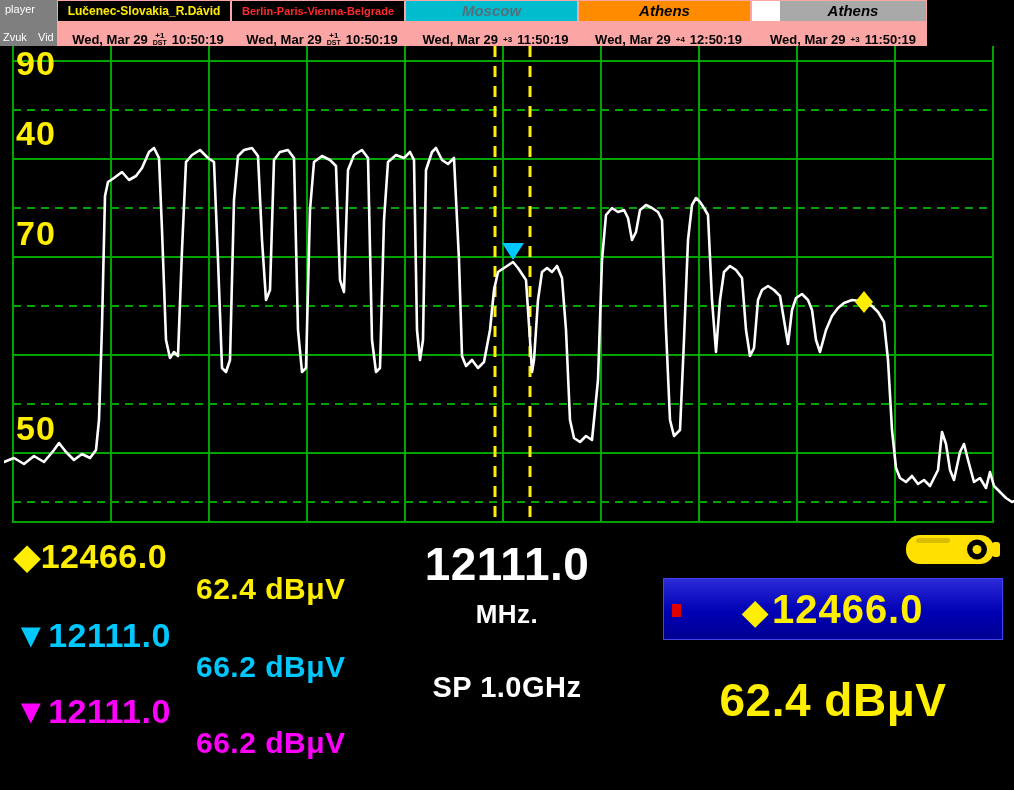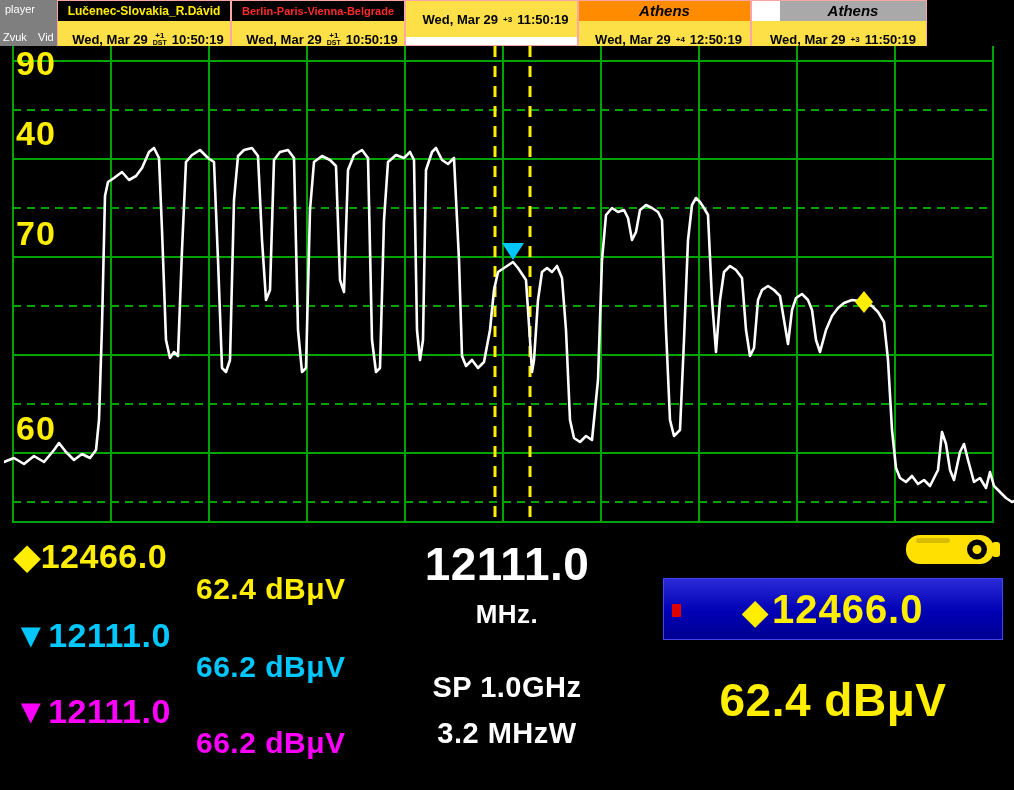--- a/index.html
+++ b/index.html
@@ -18,21 +18,21 @@
   .c1{left:57px;width:174px}.c2{left:231px;width:174px}.c3{left:405px;width:173px}
   .c4{left:578px;width:173px}.c5{left:751px;width:176px}
   .city{position:relative;z-index:12;display:block;height:20px;line-height:20px;text-align:center;
         font-weight:bold;font-size:12px;overflow:hidden;white-space:nowrap;}
   .city1{background:#000;color:#ffec00;}
   .city2{background:#000;color:#ff2a2a;font-size:11px;}
   .city3{background:#00bccd;color:#53707e;font-style:italic;font-size:15px;}
   .city4{background:#ff8c00;color:#000;font-style:italic;font-size:15px;}
   .city5{background:#a9a9a9;color:#000;font-style:italic;font-size:15px;margin-left:28px;}
   .timerow{display:flex;align-items:center;justify-content:center;gap:5px;height:36px;
-           color:#000;font-weight:bold;font-size:13px;white-space:nowrap;background:#fde047;padding-left:8px;}
+           color:#000;font-weight:bold;font-size:13px;white-space:nowrap;background:#fca5a5;padding-left:8px;}
   .tz{display:inline-flex;flex-direction:column;align-items:center;justify-content:center;
       line-height:7px;font-weight:bold;}
   .tzo{font-size:8px;}.tzl{font-size:7px;}
 
   
   .plot{position:absolute;left:4px;top:46px;width:1014px;height:477px;background:#000;}
   .plot svg{position:absolute;left:0;top:0;}
   .ylabel{position:absolute;left:12px;color:#ffee00;font-size:34px;font-weight:bold;
           z-index:3;letter-spacing:1px;}
 
@@ -86,20 +86,21 @@
         <span>Wed, Mar 29</span>
         <span class="tz">
             <span class="tzo">+1</span>
             <span class="tzl">DST</span>
           </span>
         <span>10:50:19</span>
       </span>
     </div>
 
     <div class="clock c3">
+      <span class="city city3">Moscow</span>
       <span class="timerow">
         <span>Wed, Mar 29</span>
         <span class="tz">
             <span class="tzo">+3</span>
             <span class="tzl"></span>
           </span>
         <span>11:50:19</span>
       </span>
     </div>
 
@@ -160,21 +161,21 @@
       </g>
       <line id="cursor-0" y1="0" y2="477" stroke="#ffef00" stroke-width="3" stroke-dasharray="11 9" x1="491" x2="491"></line>
       <line id="cursor-1" y1="0" y2="477" stroke="#ffef00" stroke-width="3" stroke-dasharray="11 9" x1="526" x2="526"></line>
       <polyline id="trace" fill="none" stroke="#ffffff" stroke-width="2.6" stroke-linejoin="round" stroke-linecap="round" points="0,416 10,412 20,418 30,410 40,416 50,404 55,397 62,406 70,414 78,408 86,412 92,404 95,374 98,280 101,150 104,136 110,132 118,126 125,134 132,130 138,122 145,106 150,102 155,112 158,184 162,294 166,312 170,306 174,310 178,204 182,116 188,109 196,104 204,112 210,116 214,214 218,322 222,326 226,314 230,154 234,110 240,104 248,102 254,110 258,194 262,254 266,244 270,114 276,106 284,104 290,112 294,284 298,326 302,322 306,164 310,116 318,110 326,114 332,120 336,234 340,246 344,124 350,109 358,104 364,112 368,294 372,326 376,322 380,174 384,116 392,109 400,112 406,106 410,114 413,284 416,314 419,294 422,124 428,106 432,102 438,114 444,118 450,112 455,214 458,310 462,320 468,314 474,322 480,316 486,284 490,244 494,226 500,222 506,218 509,216 514,222 518,228 522,234 526,294 528,326 530,314 534,254 538,226 543,222 548,226 553,220 558,232 562,284 566,374 570,392 576,396 582,390 588,394 594,334 598,214 602,169 608,162 614,166 620,164 624,172 628,194 632,186 636,164 642,159 648,162 654,166 658,174 662,284 666,374 670,390 676,384 680,294 684,194 688,159 692,152 696,156 700,162 704,169 708,254 712,306 716,254 720,226 726,220 732,224 738,232 742,284 746,310 750,302 754,254 758,244 764,240 770,244 776,250 780,274 784,298 788,264 792,252 798,248 804,254 808,264 812,294 816,306 822,284 828,270 834,262 840,257 848,254 856,255 862,257 868,260 874,266 880,276 884,314 888,384 892,422 896,432 902,436 908,430 914,438 920,434 926,440 934,424 938,386 942,398 946,424 950,434 956,406 960,398 964,414 970,436 976,432 982,442 986,426 990,440 996,446 1002,452 1008,456 1013,454"></polyline>
       <polygon id="marker-triangle" fill="#00c8ff" points="498,197 520,197 509,214"></polygon>
       <polygon id="marker-diamond" fill="#ffee00" points="860,245 869,256 860,267 851,256"></polygon>
     </svg>
     <div class="ylabel" style="top:-2px">90</div>
     <div class="ylabel" style="top:68px">40</div>
     <div class="ylabel" style="top:168px">70</div>
-    <div class="ylabel" style="top:363px">60</div>
+    <div class="ylabel" style="top:363px">50</div>
   </div>
 
 
   <div class="bottom">
 
     <div class="ro freq yel" style="left:14px;top:13px">
       <span>◆</span><span>12466.0</span>
     </div>
     <div class="ro lvl yel" style="left:196px;top:49px">62.4 dBμV</div>
 
@@ -184,21 +185,20 @@
     <div class="ro lvl cya" style="left:196px;top:127px">66.2 dBμV</div>
 
     <div class="ro freq mag" style="left:14px;top:169px">
       <span>▼</span><span>12111.0</span>
     </div>
     <div class="ro lvl mag" style="left:196px;top:203px">66.2 dBμV</div>
 
     <div class="ro whi centercol" style="top:14px;font-size:46px">12111.0</div>
     <div class="ro whi centercol" style="top:76px;font-size:26px">MHz.</div>
     <div class="ro whi centercol" style="top:148px;font-size:29px">SP 1.0GHz</div>
-    <div class="ro whi centercol" style="top:194px;font-size:29px">3.2 MHzW</div>
 
     <svg style="position:absolute;left:906px;top:10px" width="96" height="33" viewBox="0 0 96 33">
       <rect x="0" y="2" width="88" height="29" rx="14" fill="#ffe000"></rect>
       <rect x="86" y="9" width="8" height="15" rx="3" fill="#ffe000"></rect>
       <circle cx="71" cy="16.5" r="10" fill="#000"></circle>
       <circle cx="71" cy="16.5" r="4.5" fill="#ffe000"></circle>
       <rect x="10" y="5" width="34" height="5" rx="2.5" fill="#b89f00" opacity="0.55"></rect>
     </svg>
 
     <div class="selbox">

